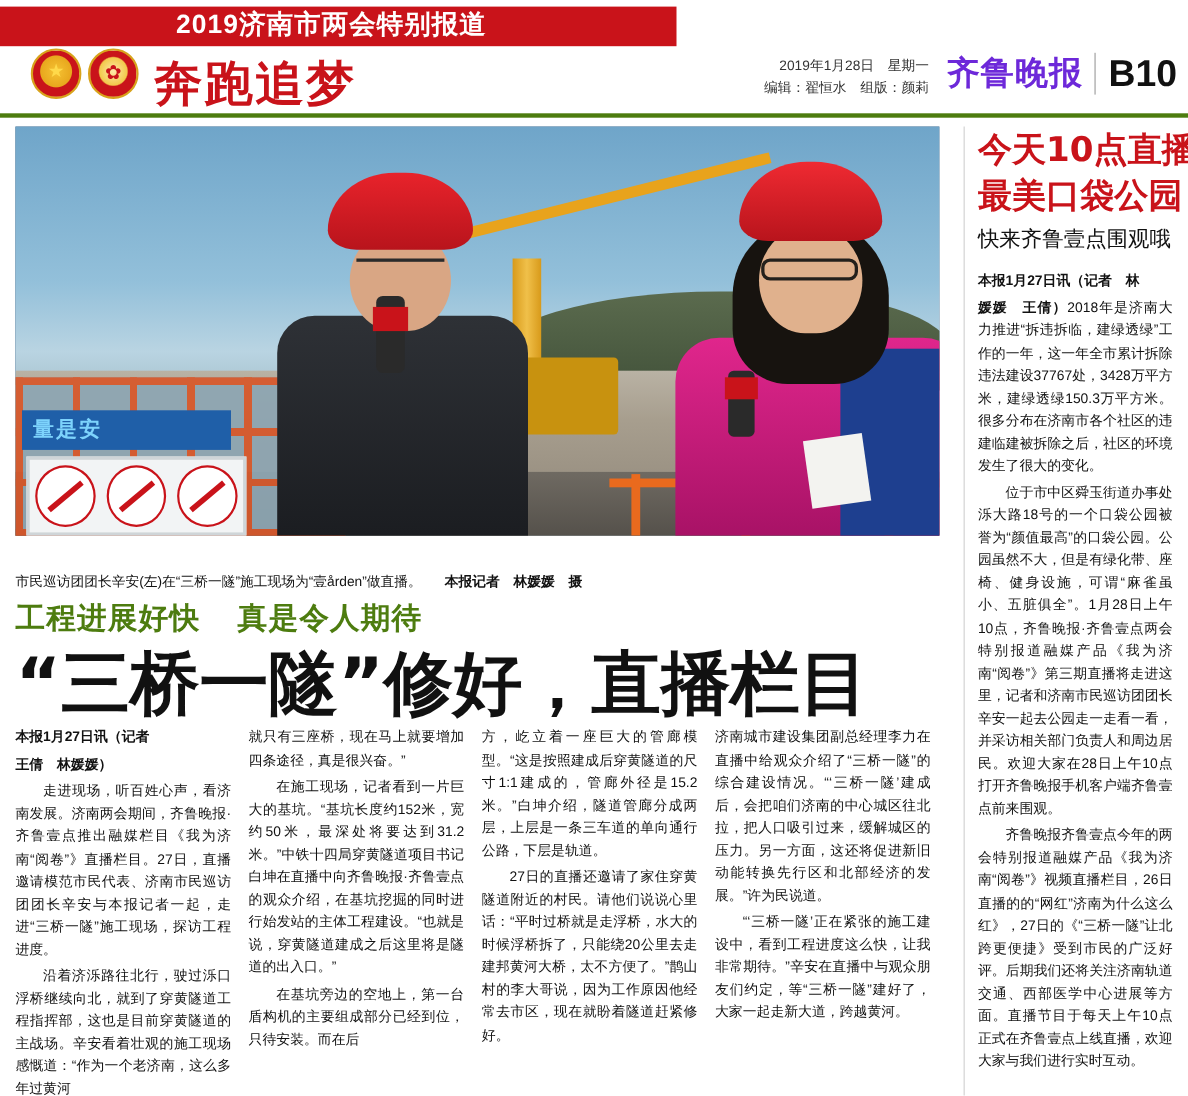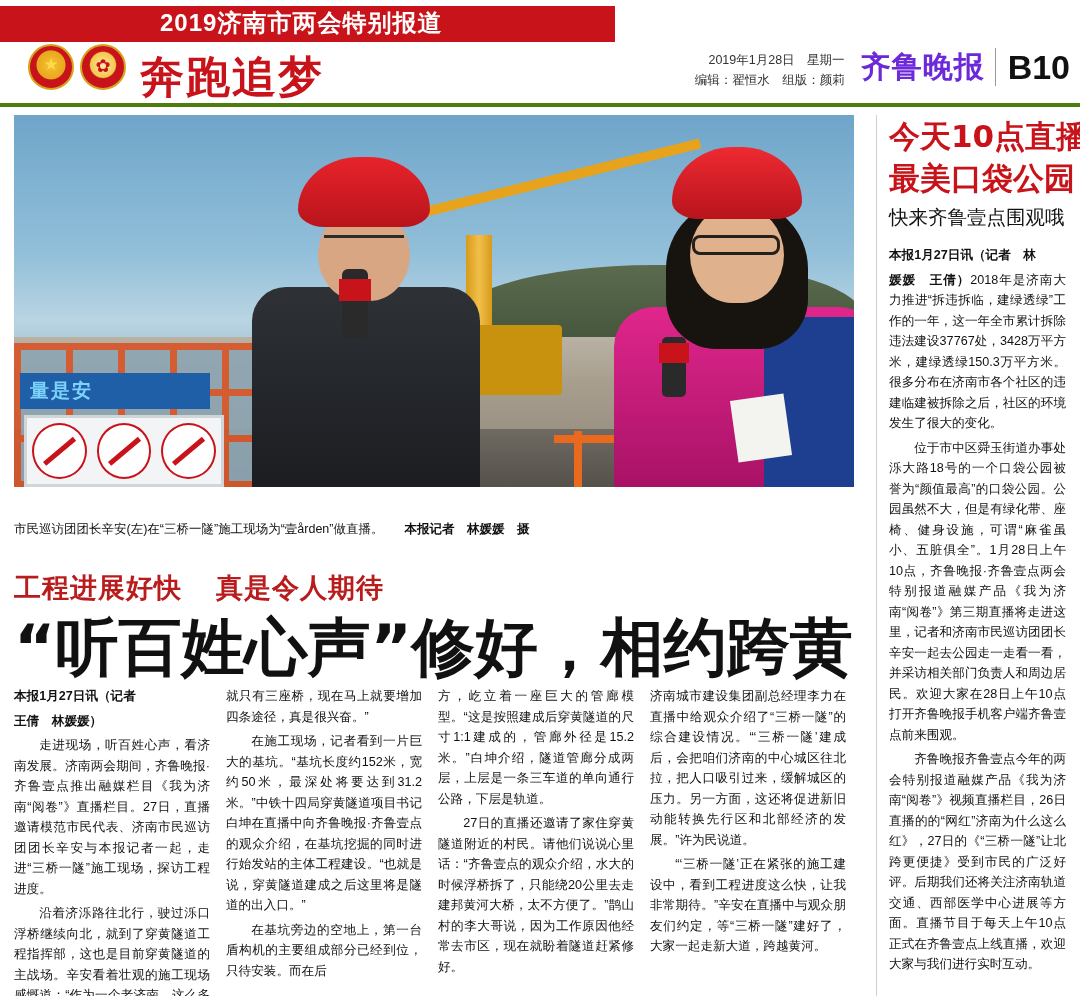--- a/index.html
+++ b/index.html
@@ -304,25 +304,25 @@
     color: #111;
     padding: 6px 0 0 0;
     line-height: 18px;
     margin-top: 27px;
   }
   .caption b { font-weight: bold; }
   .caption .sp { display: inline-block; width: 14px; }
 
   
   .kicker {
-    margin-top: 32px;
+    margin-top: 6px;
     font-size: 27px;
     font-weight: bold;
     letter-spacing: 1px;
-    color: #b91c1c;
+    color: #4d7c0f;
     font-family: "DejaVu Sans", sans-serif;
   }
   .kicker .gap { display: inline-block; width: 34px; }
   .headline {
     margin-top: 4px;
     font-size: 63px;
     font-weight: bold;
     letter-spacing: 0px;
     line-height: 76px;
     color: #111;
@@ -448,40 +448,40 @@
 
     <div class="caption">
       <span>市民巡访团团长辛安(左)在“三桥一隧”施工现场为“壹ården”做直播。</span>
       <span class="sp"></span>
       <b>本报记者　林媛媛　摄</b>
     </div>
 
     <div class="kicker">
       <span>工程进展好快</span><span class="gap"></span><span>真是令人期待</span>
     </div>
-    <div class="headline">“听百姓心声”修好，相约跨黄</div>
+    <div class="headline">“三桥一隧”修好，直播栏目</div>
 
     <div class="body-cols">
 
       <div class="bcol">
         <p class="noind byline">本报1月27日讯（记者</p>
         <p class="noind byline">王倩　林媛媛）</p>
         <p>走进现场，听百姓心声，看济南发展。济南两会期间，齐鲁晚报·齐鲁壹点推出融媒栏目《我为济南“阅卷”》直播栏目。27日，直播邀请模范市民代表、济南市民巡访团团长辛安与本报记者一起，走进“三桥一隧”施工现场，探访工程进度。</p>
         <p>沿着济泺路往北行，驶过泺口浮桥继续向北，就到了穿黄隧道工程指挥部，这也是目前穿黄隧道的主战场。辛安看着壮观的施工现场感慨道：“作为一个老济南，这么多年过黄河</p>
       </div>
 
       <div class="bcol">
         <p class="noind">就只有三座桥，现在马上就要增加四条途径，真是很兴奋。”</p>
         <p>在施工现场，记者看到一片巨大的基坑。“基坑长度约152米，宽约50米，最深处将要达到31.2米。”中铁十四局穿黄隧道项目书记白坤在直播中向齐鲁晚报·齐鲁壹点的观众介绍，在基坑挖掘的同时进行始发站的主体工程建设。“也就是说，穿黄隧道建成之后这里将是隧道的出入口。”</p>
         <p>在基坑旁边的空地上，第一台盾构机的主要组成部分已经到位，只待安装。而在后</p>
       </div>
 
       <div class="bcol">
         <p class="noind">方，屹立着一座巨大的管廊模型。“这是按照建成后穿黄隧道的尺寸1:1建成的，管廊外径是15.2米。”白坤介绍，隧道管廊分成两层，上层是一条三车道的单向通行公路，下层是轨道。</p>
-        <p>27日的直播还邀请了家住穿黄隧道附近的村民。请他们说说心里话：“齐鲁壹点的观众介绍，水大的时候浮桥拆了，只能绕20公里去走建邦黄河大桥，太不方便了。”鹊山村的李大哥说，因为工作原因他经常去市区，现在就盼着隧道赶紧修好。</p>
+        <p>27日的直播还邀请了家住穿黄隧道附近的村民。请他们说说心里话：“平时过桥就是走浮桥，水大的时候浮桥拆了，只能绕20公里去走建邦黄河大桥，太不方便了。”鹊山村的李大哥说，因为工作原因他经常去市区，现在就盼着隧道赶紧修好。</p>
       </div>
 
       <div class="bcol">
         <p class="noind">济南城市建设集团副总经理李力在直播中给观众介绍了“三桥一隧”的综合建设情况。“‘三桥一隧’建成后，会把咱们济南的中心城区往北拉，把人口吸引过来，缓解城区的压力。另一方面，这还将促进新旧动能转换先行区和北部经济的发展。”许为民说道。</p>
         <p>“‘三桥一隧’正在紧张的施工建设中，看到工程进度这么快，让我非常期待。”辛安在直播中与观众朋友们约定，等“三桥一隧”建好了，大家一起走新大道，跨越黄河。</p>
       </div>
 
     </div>
   </div>
 

